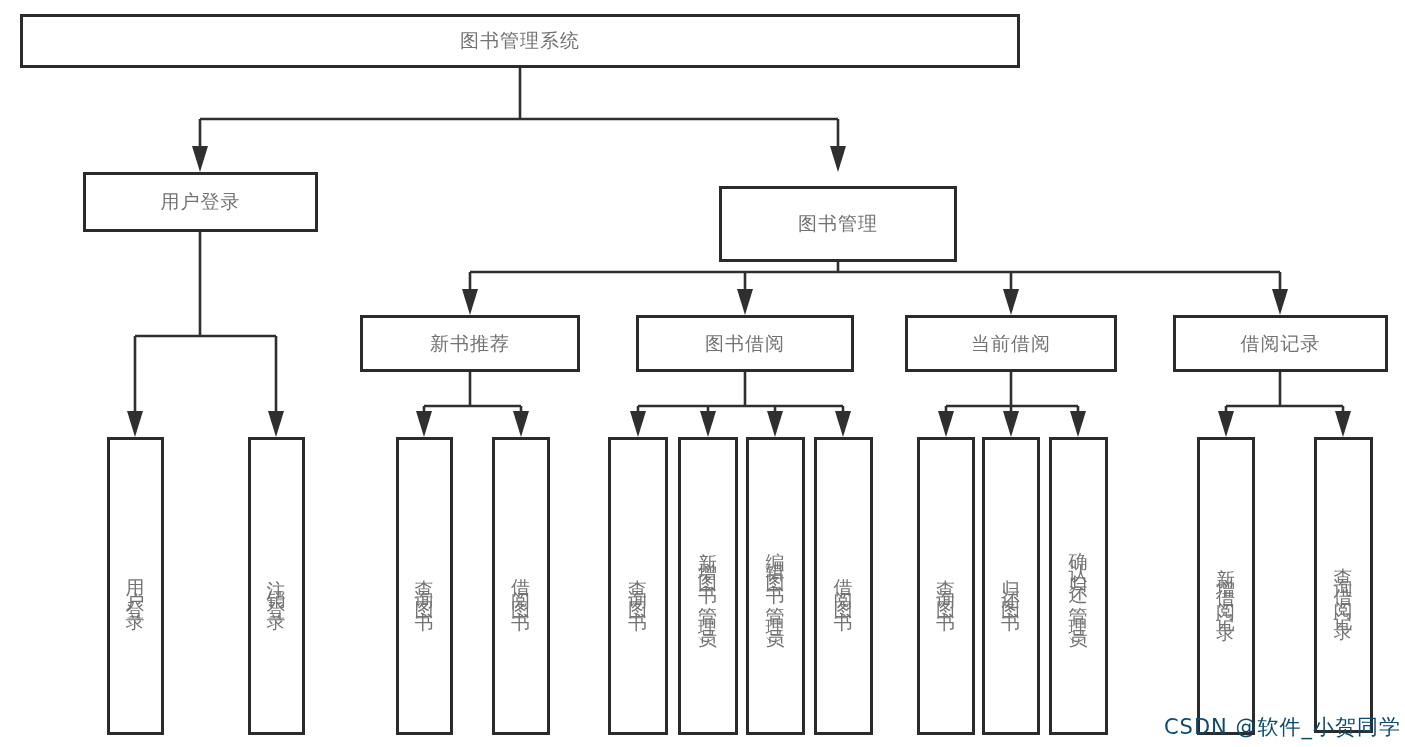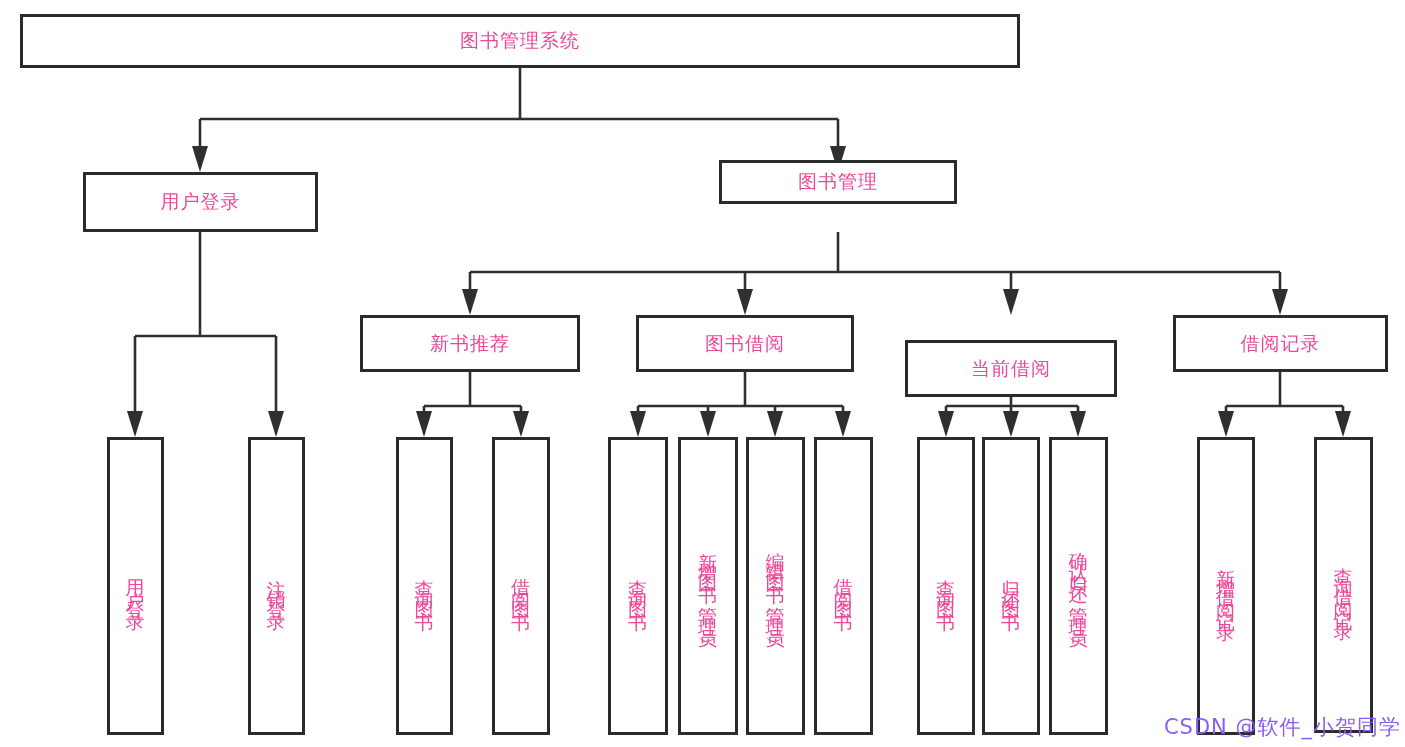--- a/index.html
+++ b/index.html
@@ -19,21 +19,21 @@
     position: absolute;
     left: 0;
     top: 0;
     z-index: 1;
   }
   .box {
     position: absolute;
     box-sizing: border-box;
     background: #ffffff;
     border: 3px solid #2b2b2b;
-    color: #ec4899;
+    color: #737373;
     display: flex;
     align-items: center;
     justify-content: center;
     z-index: 2;
     text-align: center;
     font-family: Liberation Serif, serif;
   }
   .h {
     font-size: 19px;
     letter-spacing: 1px;
@@ -45,21 +45,21 @@
     font-size: 19px;
     letter-spacing: 11px;
     line-height: 1;
   }
   .watermark {
     position: absolute;
     right: 4px;
     top: 713px;
     z-index: 3;
     font-size: 21px;
-    color: #8b5cf6;
+    color: #0c4a6e;
     letter-spacing: 1px;
     white-space: nowrap;
   }
 </style>
 </head>
 <body>
 
 <div id="stage">
 
   <svg id="connectors" width="1405" height="747" viewBox="0 0 1405 747">
@@ -98,25 +98,25 @@
       <polygon points="1003,411 1019,411 1011,437"></polygon>
       <polygon points="1070,411 1086,411 1078,437"></polygon>
       <polygon points="1218,411 1234,411 1226,437"></polygon>
       <polygon points="1335,411 1351,411 1343,437"></polygon>
     </g>
   </svg>
 
   <div class="box h" style="left:20px; top:14px; width:1000px; height:54px;">图书管理系统</div>
 
   <div class="box h" style="left:83px; top:172px; width:235px; height:60px;">用户登录</div>
-  <div class="box h" style="left:719px; top:160px; width:238px; height:44px;">图书管理</div>
+  <div class="box h" style="left:719px; top:186px; width:238px; height:76px;">图书管理</div>
 
   <div class="box h" style="left:360px; top:315px; width:220px; height:57px;text-align:right;">新书推荐</div>
   <div class="box h" style="left:636px; top:315px; width:218px; height:57px;text-align:right;">图书借阅</div>
-  <div class="box h" style="left:905px; top:315px; width:212px; height:57px;margin-top:25px;">当前借阅</div>
+  <div class="box h" style="left:905px; top:315px; width:212px; height:57px;">当前借阅</div>
   <div class="box h" style="left:1173px; top:315px; width:215px; height:57px;">借阅记录</div>
 
   <div class="box v" style="left:107px; top:437px; width:57px; height:298px;">用户登录</div>
   <div class="box v" style="left:248px; top:437px; width:57px; height:298px;">注销登录</div>
 
   <div class="box v" style="left:396px; top:437px; width:57px; height:298px;">查询图书</div>
   <div class="box v" style="left:492px; top:437px; width:58px; height:298px;">借阅图书</div>
 
   <div class="box v" style="left:608px; top:437px; width:60px; height:298px;">查询图书</div>
   <div class="box v" style="left:678px; top:437px; width:60px; height:298px;">新增图书（管理员）</div>

